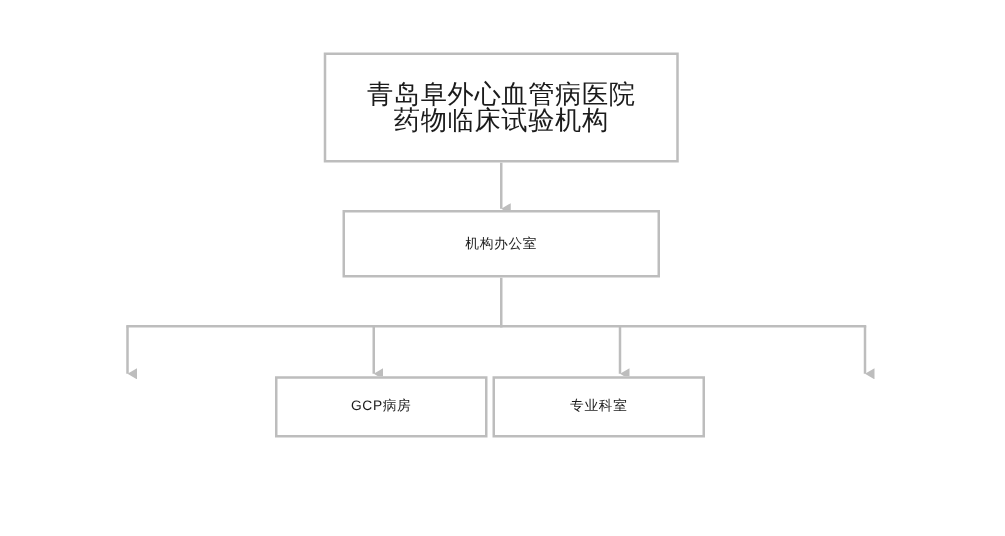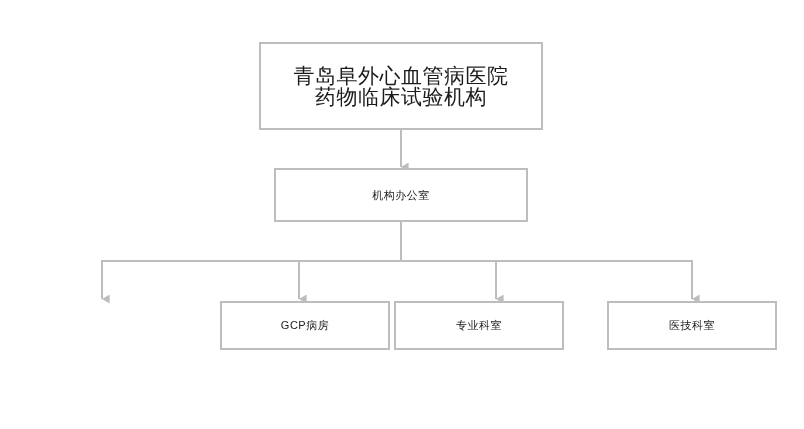--- a/index.html
+++ b/index.html
@@ -113,17 +113,14 @@
 
 
   <div class="node-box leaf-box" id="node-leaf-1">
     <span class="node-label">GCP病房</span>
   </div>
 
   <div class="node-box leaf-box" id="node-leaf-2">
     <span class="node-label">专业科室</span>
   </div>
 
-  <div class="node-box leaf-box" id="node-leaf-3">
-    <span class="node-label">医技科室</span>
-  </div>
 
 </div>
 
 </body></html>

